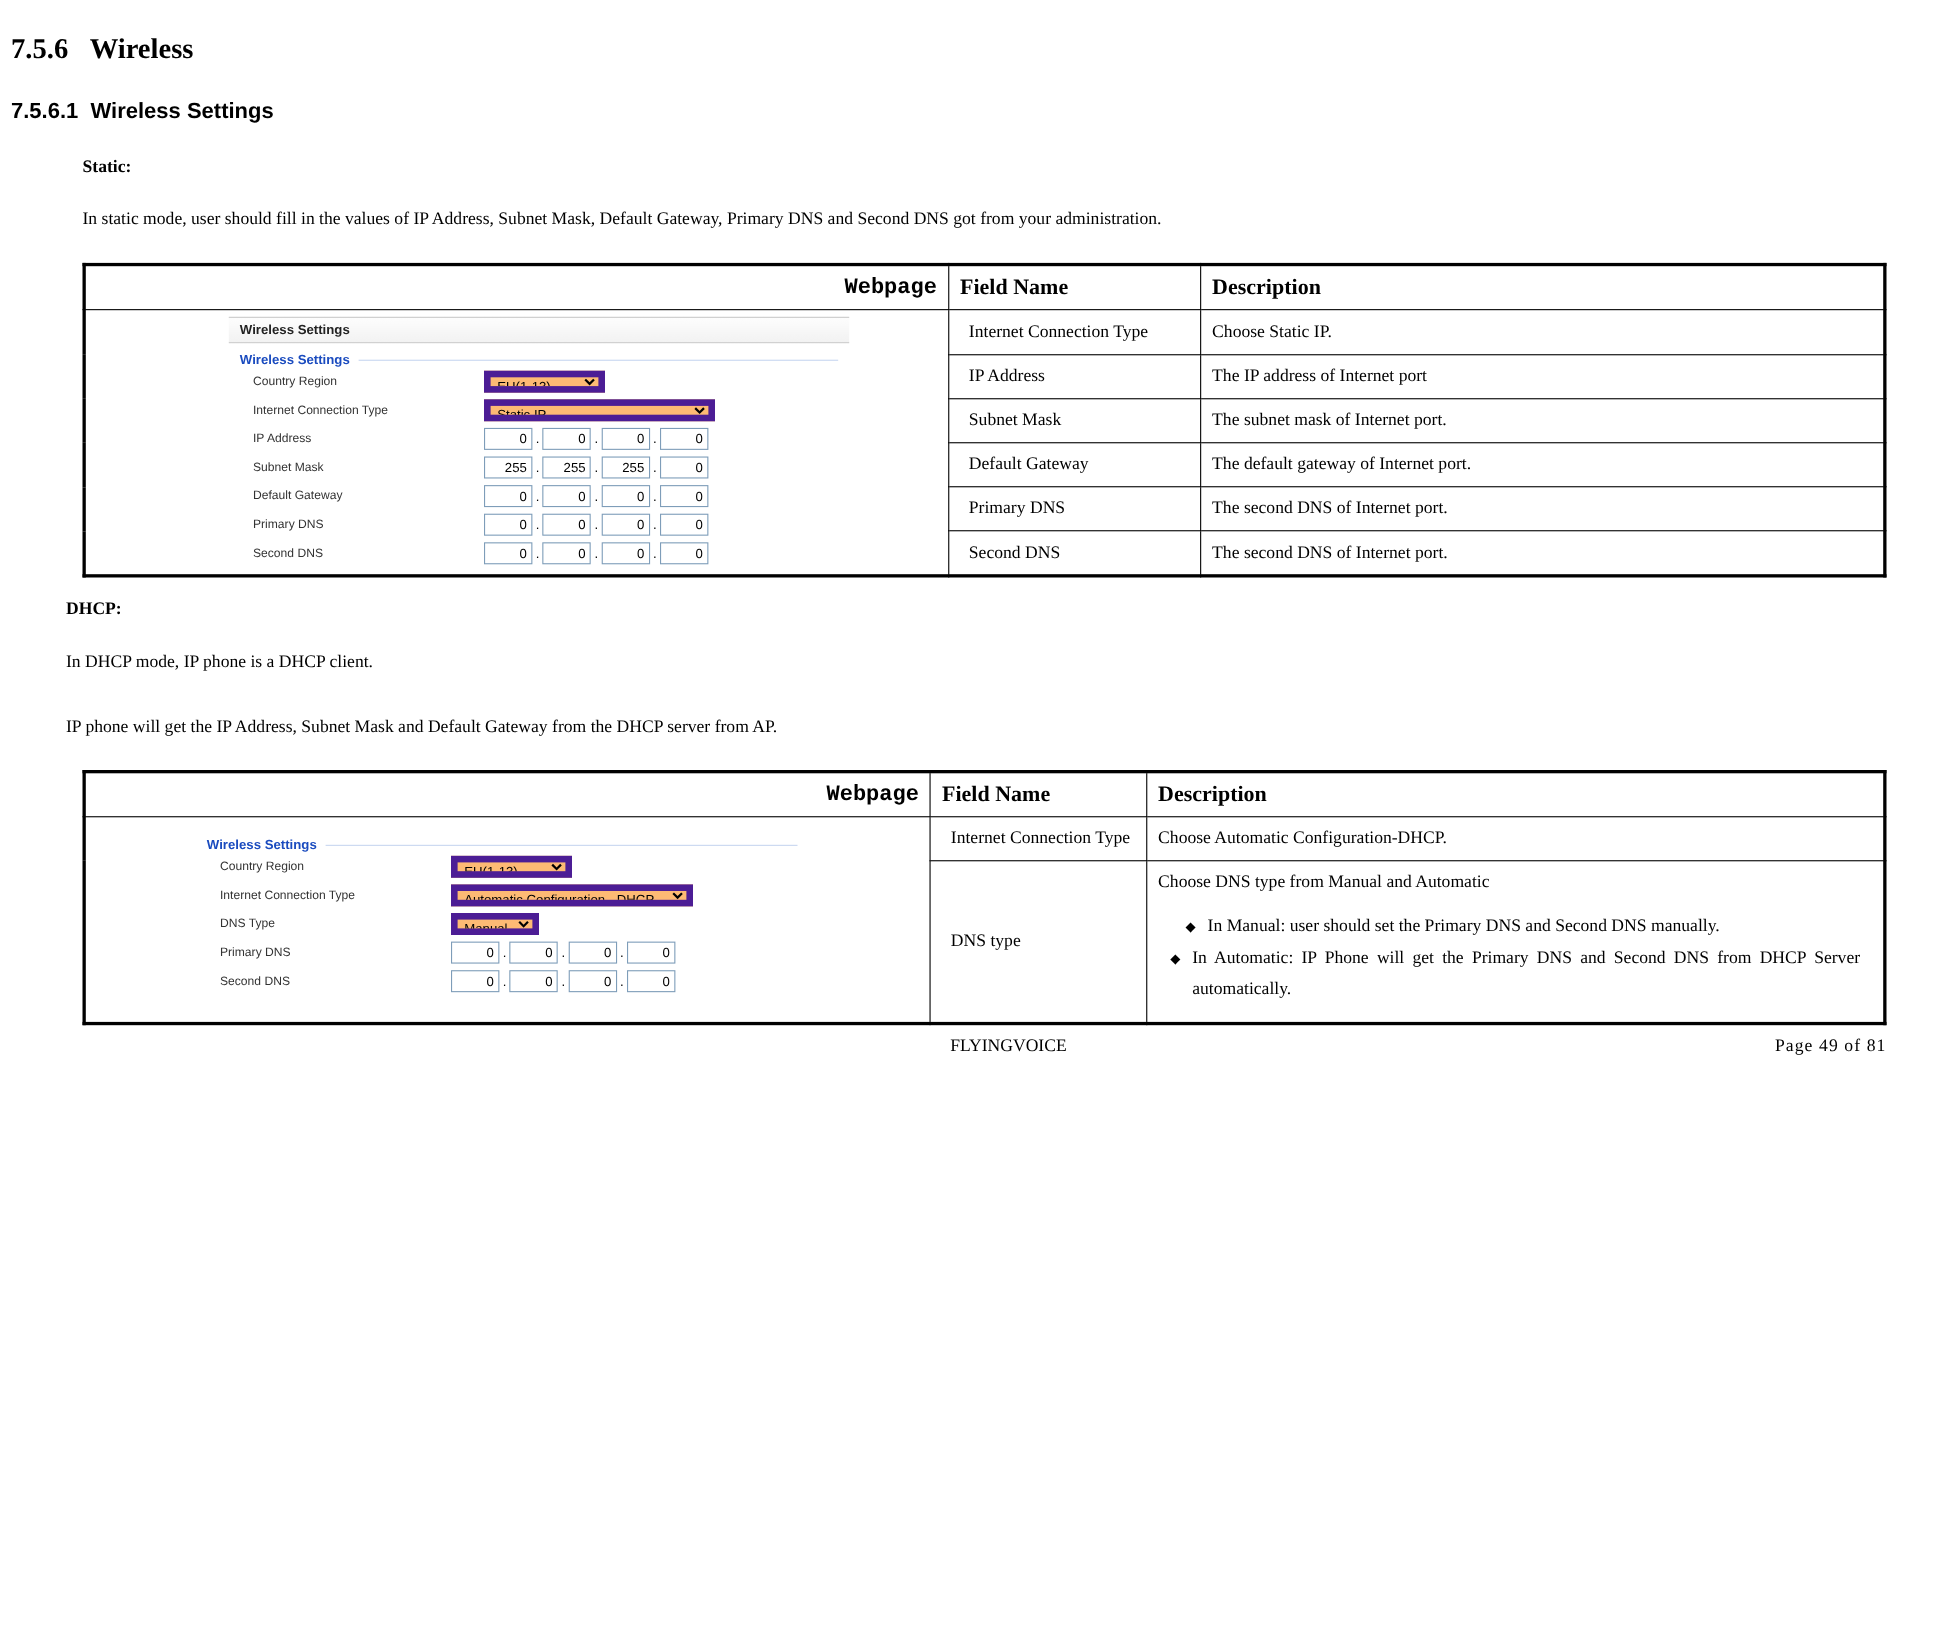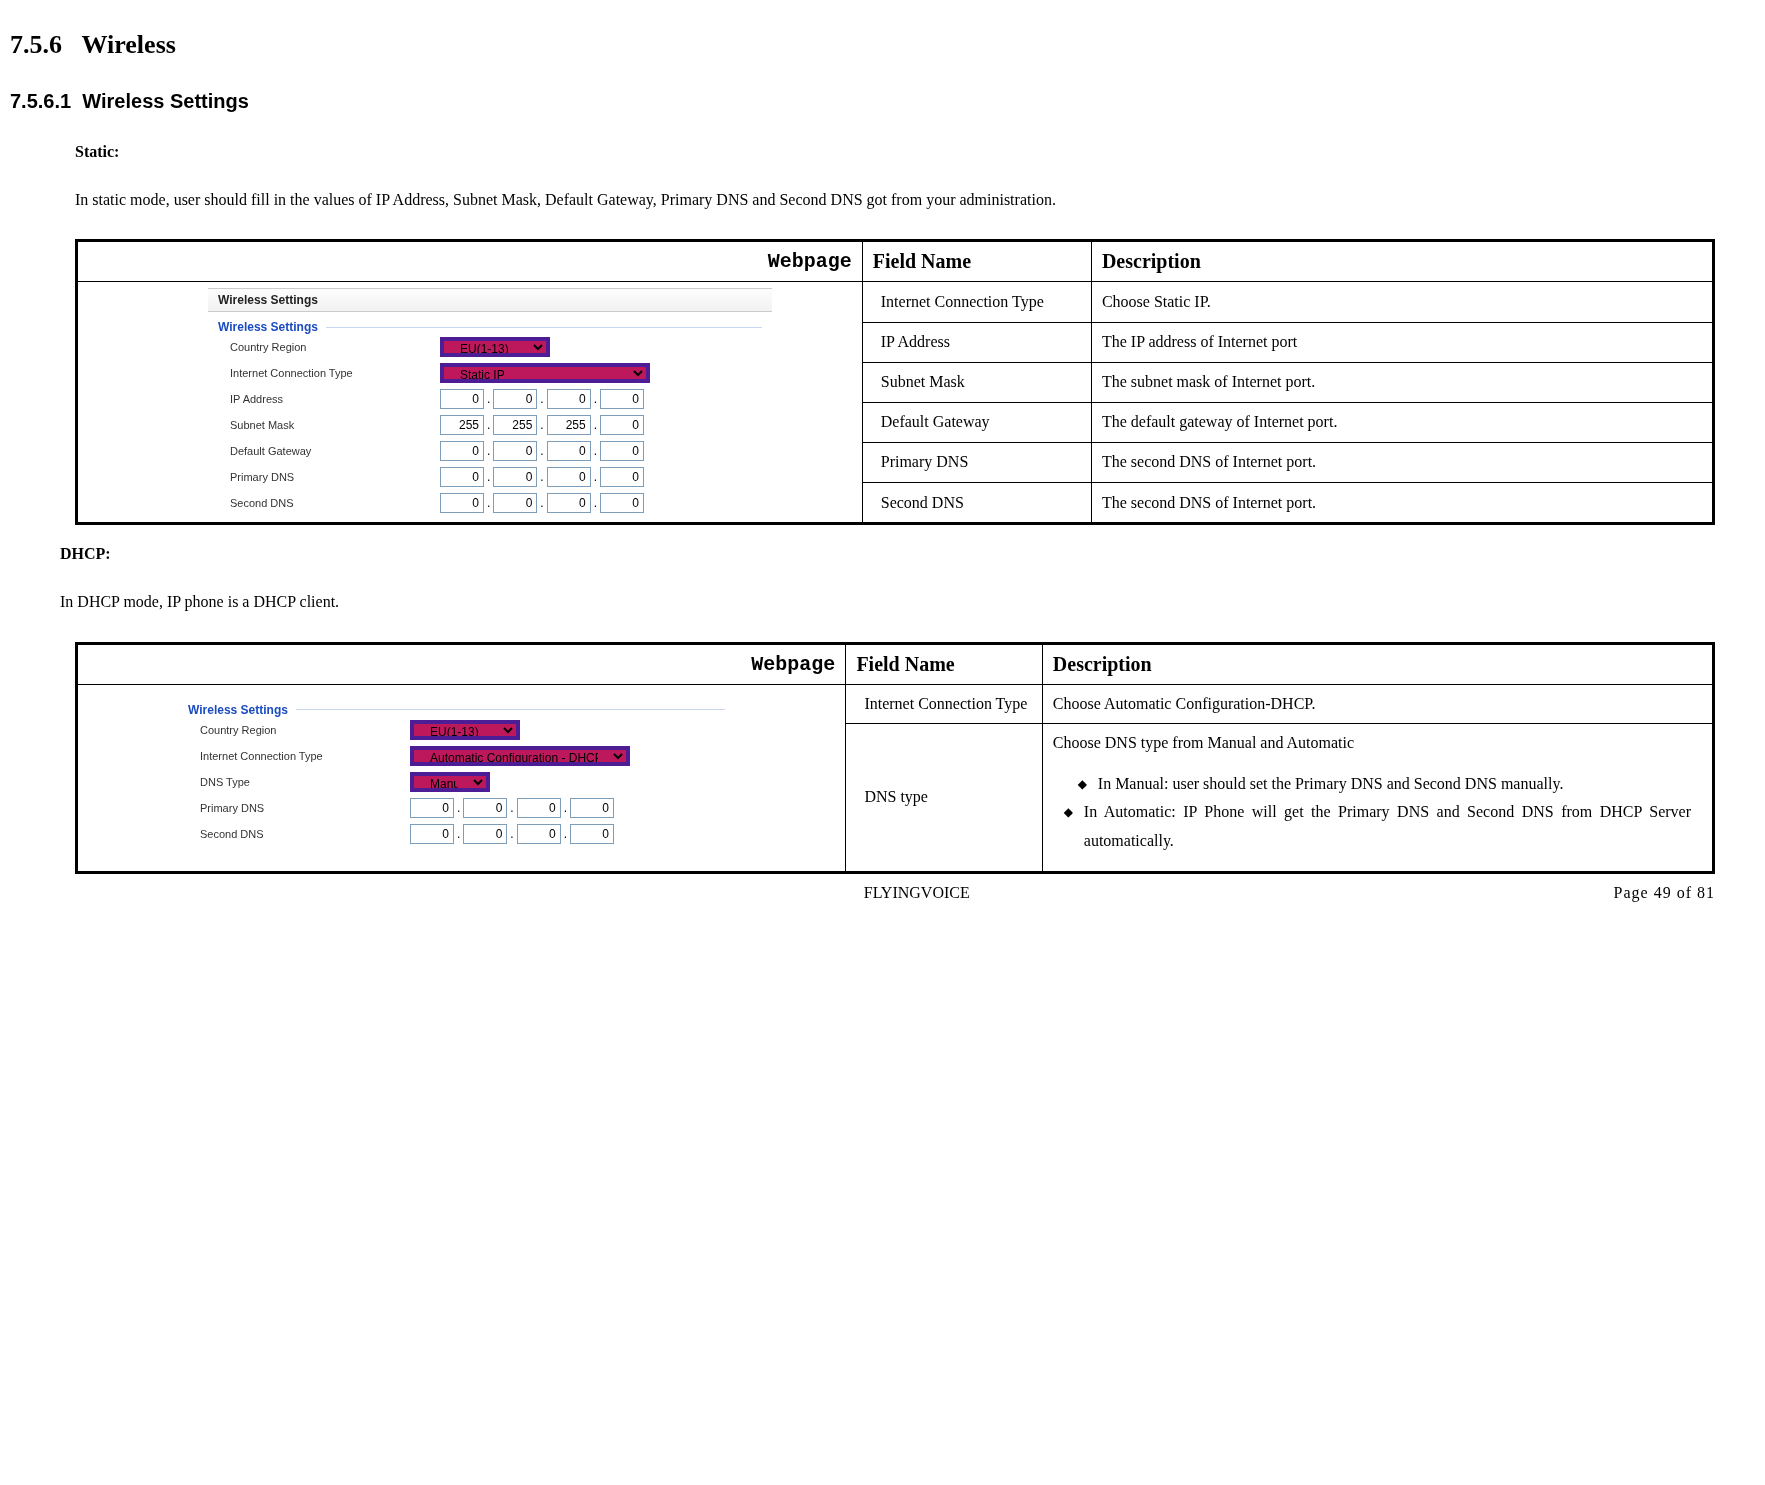--- a/index.html
+++ b/index.html
@@ -109,24 +109,24 @@
     padding: 3px 0 3px 22px;
   }
   .ws-label {
     width: 210px;
     font-size: 11px;
     color: #333;
   }
   .ws-select {
     font-family: inherit;
     font-size: 12px;
-    border: 4px solid #4c1d95;
-    background: #be185d;
+    border: 6px solid #4c1d95;
+    background: #fdba74;
     height: 20px;
-    padding: 0 12px;
+    padding: 0 2px;
   }
   .ip-group {
     display: inline-flex;
     align-items: center;
     gap: 0;
   }
   .ip-octet {
     width: 34px;
     height: 18px;
     border: 1px solid #7e9db9;
@@ -293,20 +293,21 @@
         <td class="fieldname">Second DNS</td>
         <td class="desc">The second DNS of Internet port.</td>
       </tr>
     </tbody>
   </table>
 </div>
 
 <div style="margin-left:65px;">
   <div class="para-bold" style="margin-left:-15px;">DHCP:</div>
   <div class="para" style="margin-left:-15px;">In DHCP mode, IP phone is a DHCP client.</div>
+  <div class="para" style="margin-left:-15px;">IP phone will get the IP Address, Subnet Mask and Default Gateway from the DHCP server from AP.</div>
 
   <div style="margin-right:40px;">
   <table class="outer-table">
     <colgroup>
       <col style="width:47%">
       <col style="width:12%">
       <col style="width:41%">
     </colgroup>
     <thead>
       <tr>

